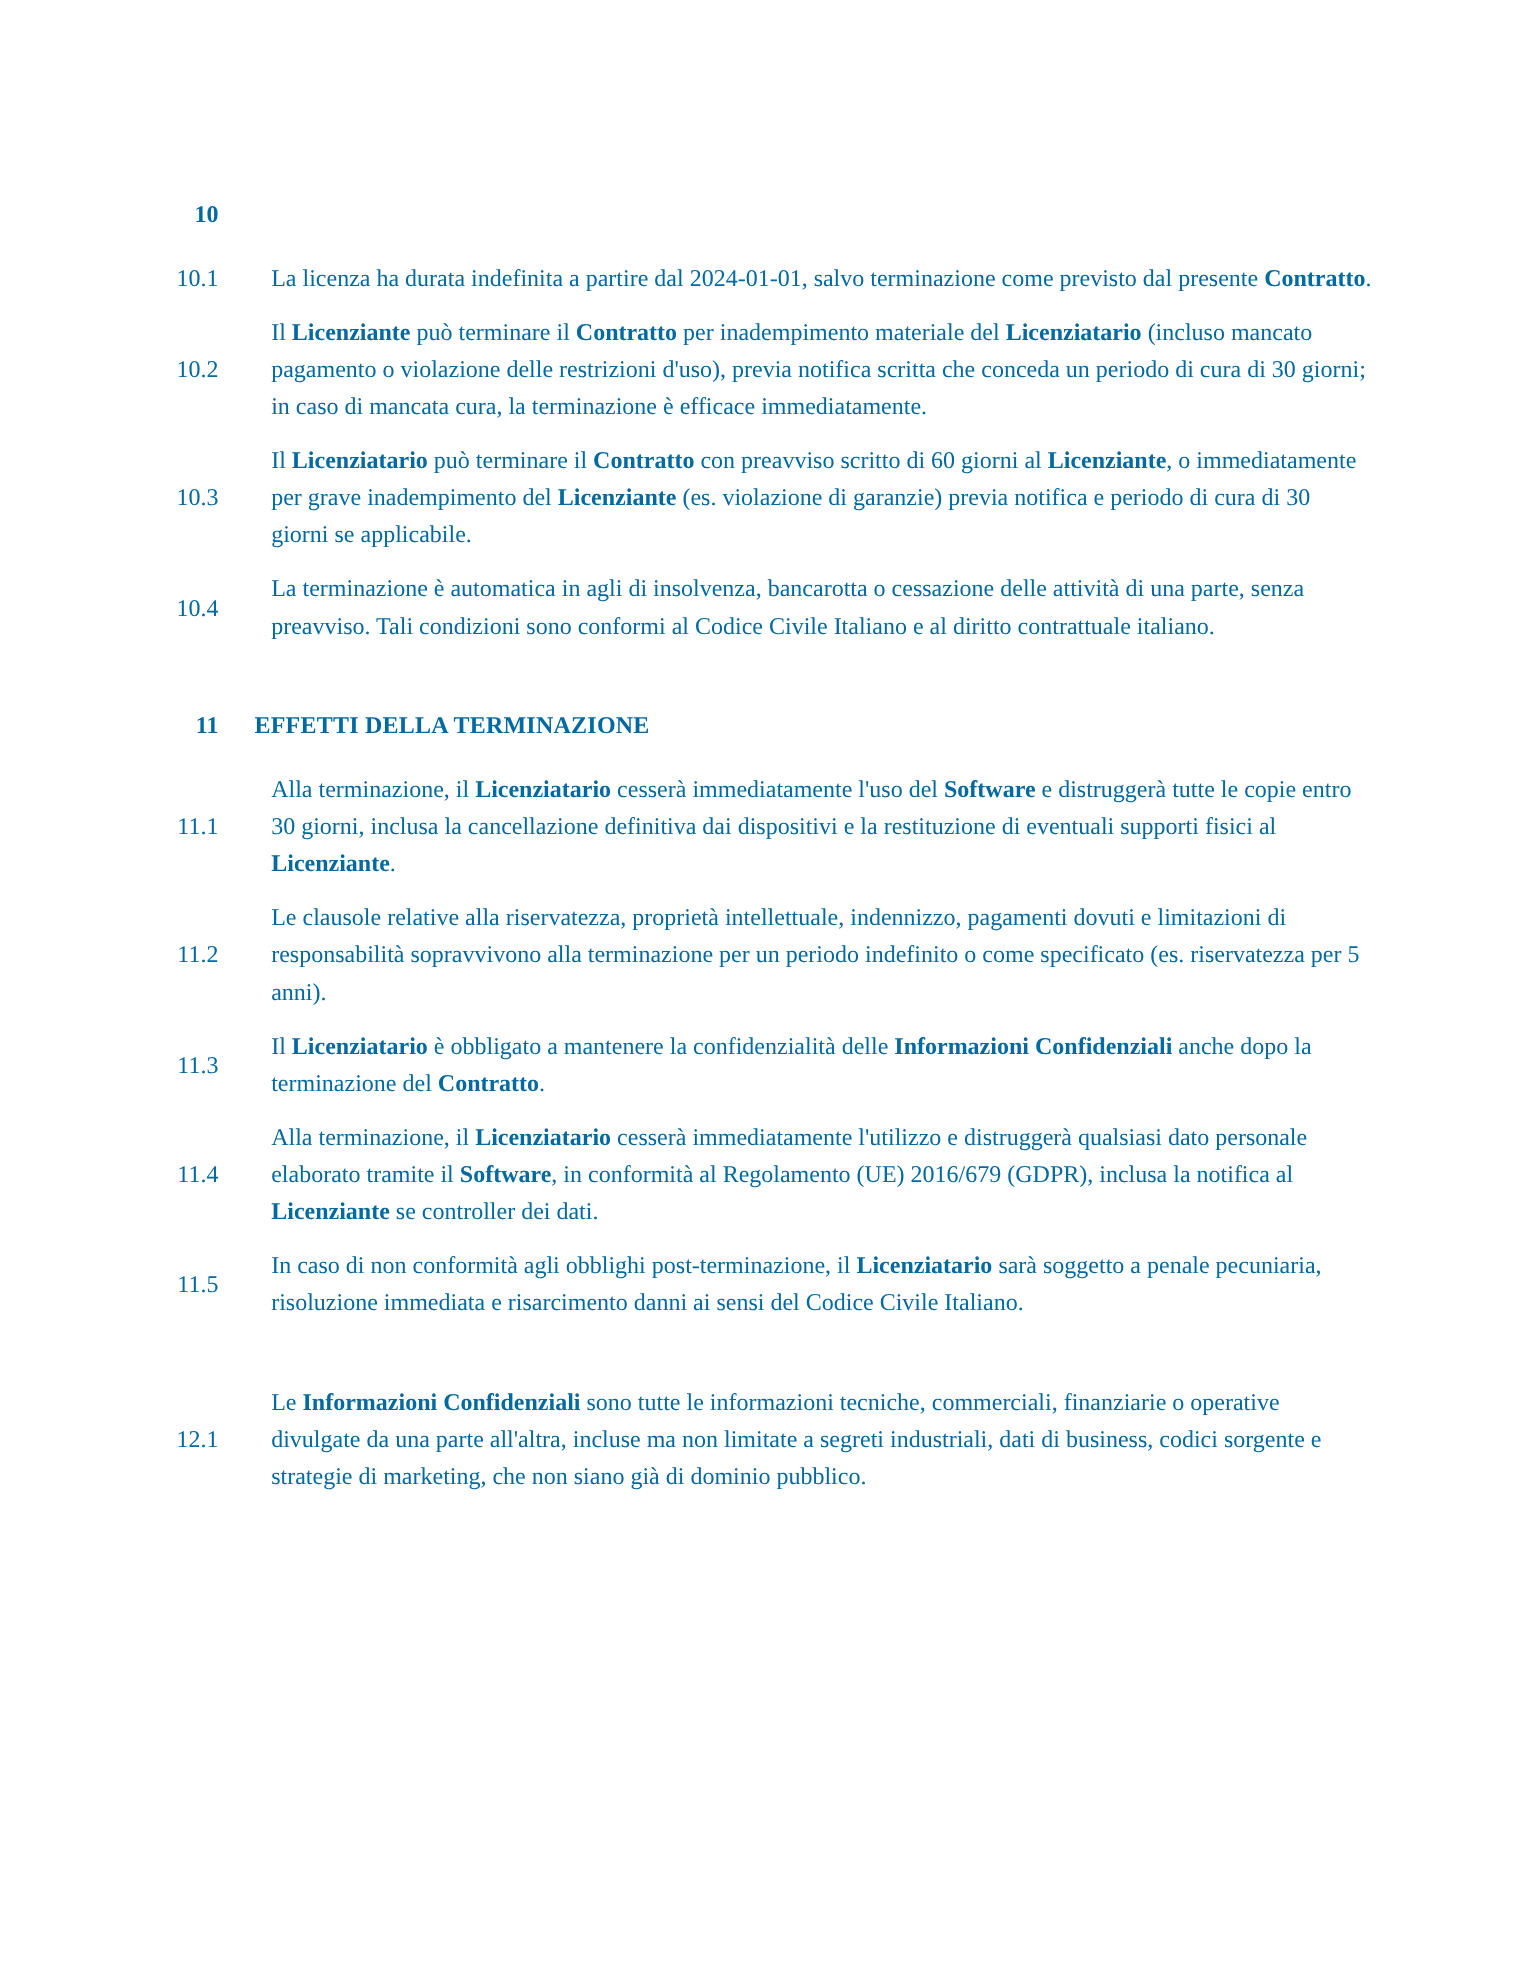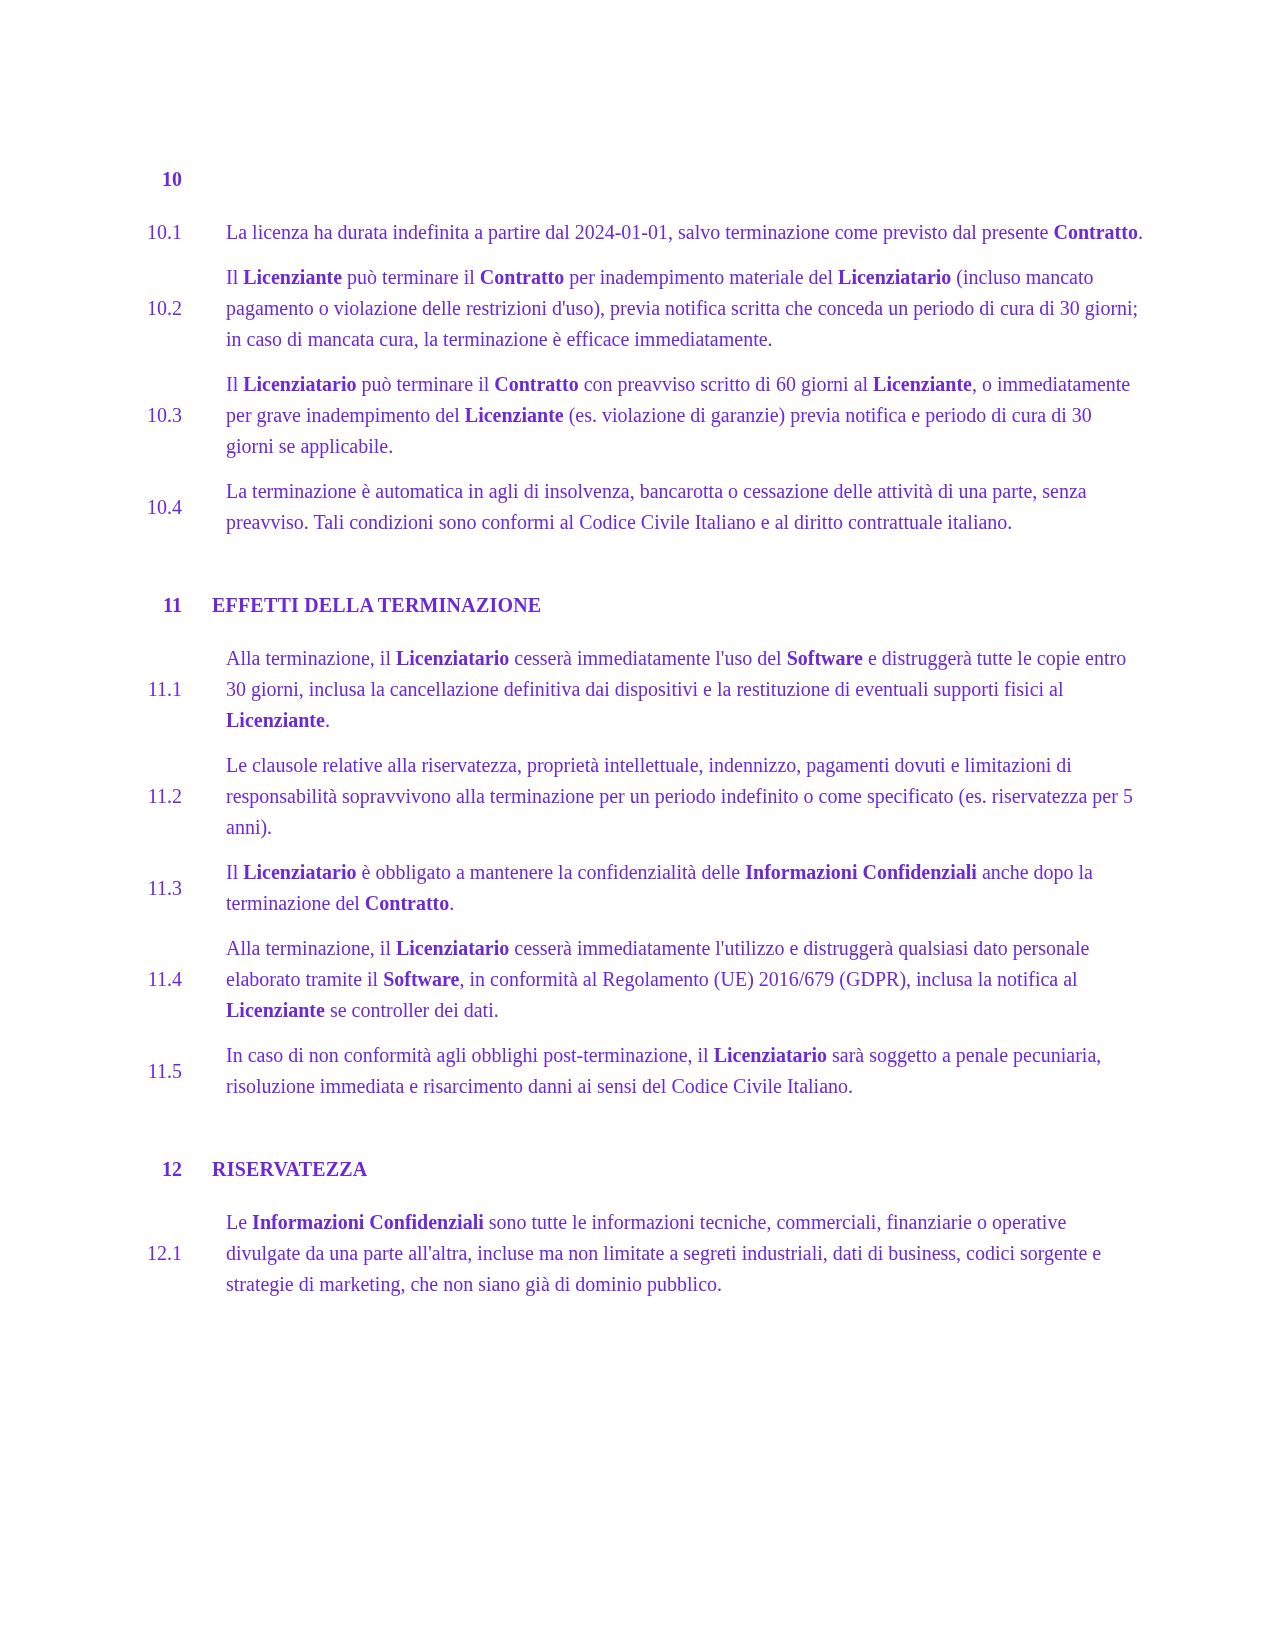--- a/index.html
+++ b/index.html
@@ -48,21 +48,21 @@
     max-width: 932px;
   }
   .clause .text strong {
     font-weight: bold;
   }
 </style>
 </head>
 <body>
 
 <div class="page">
-  <div class="doc" style="color: #6d28d9;">
+  <div class="doc" style="color: #0369a1;">
       <section>
         <div class="sec-heading">
           <span class="num-col">10</span>
         </div>
         <div class="clause">
           <span class="num-col">10.1</span>
           <p class="text"><span>La licenza ha durata indefinita a partire dal 2024-01-01, salvo terminazione come previsto dal presente </span><strong>Contratto</strong><span>.</span></p>
         </div>
         <div class="clause">
           <span class="num-col">10.2</span>
@@ -97,23 +97,19 @@
         <div class="clause">
           <span class="num-col">11.4</span>
           <p class="text"><span>Alla terminazione, il </span><strong>Licenziatario</strong><span> cesserà immediatamente l'utilizzo e distruggerà qualsiasi dato personale elaborato tramite il </span><strong>Software</strong><span>, in conformità al Regolamento (UE) 2016/679 (GDPR), inclusa la notifica al </span><strong>Licenziante</strong><span> se controller dei dati.</span></p>
         </div>
         <div class="clause">
           <span class="num-col">11.5</span>
           <p class="text"><span>In caso di non conformità agli obblighi post-terminazione, il </span><strong>Licenziatario</strong><span> sarà soggetto a penale pecuniaria, risoluzione immediata e risarcimento danni ai sensi del Codice Civile Italiano.</span></p>
         </div>
       </section>
       <section>
-        <div class="sec-heading">
-          <span class="num-col">12</span>
-          <span class="title">RISERVATEZZA</span>
-        </div>
         <div class="clause">
           <span class="num-col">12.1</span>
           <p class="text"><span>Le </span><strong>Informazioni Confidenziali</strong><span> sono tutte le informazioni tecniche, commerciali, finanziarie o operative divulgate da una parte all'altra, incluse ma non limitate a segreti industriali, dati di business, codici sorgente e strategie di marketing, che non siano già di dominio pubblico.</span></p>
         </div>
       </section>
     </div>
 </div>
 
 </body></html>

